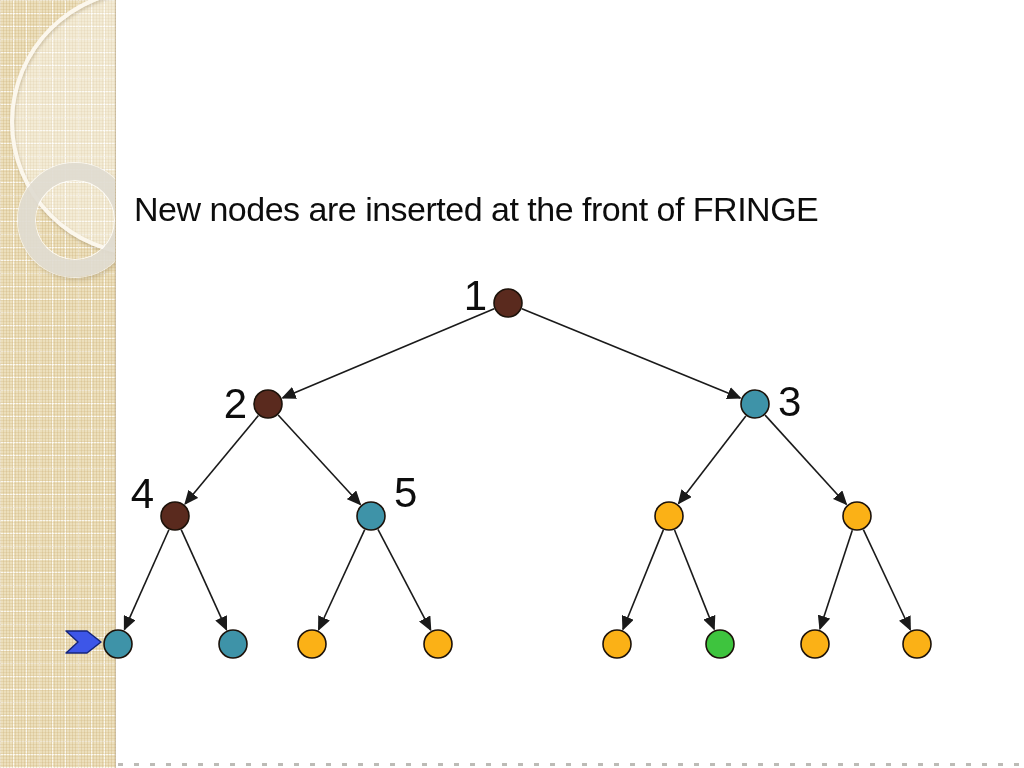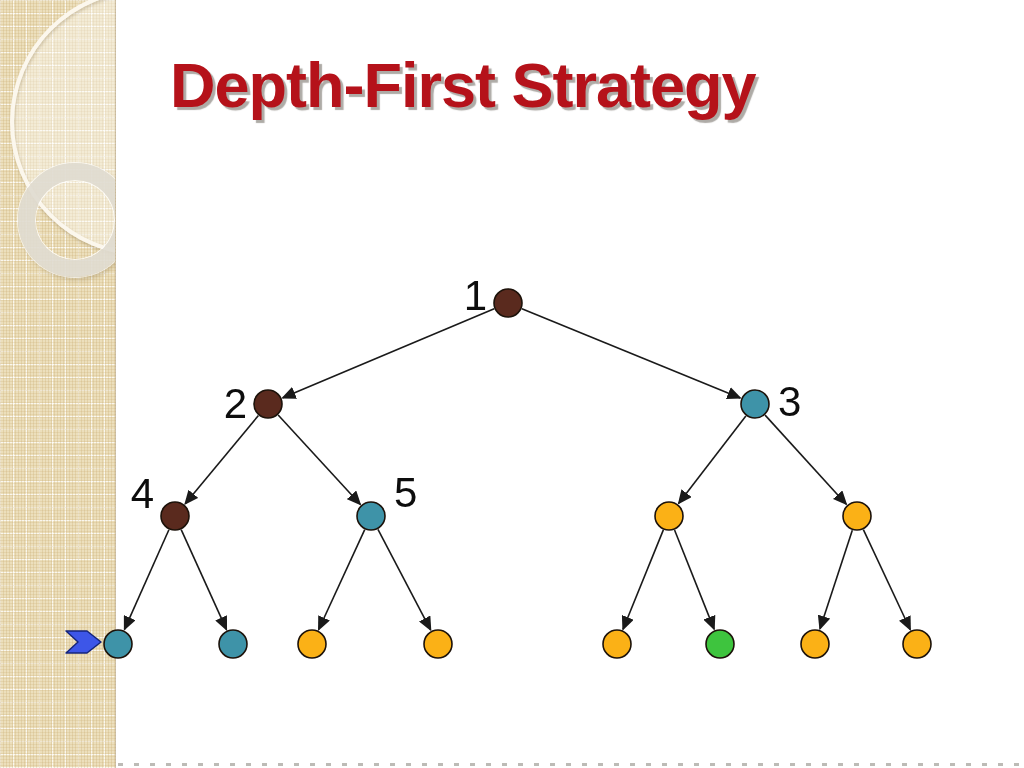--- a/index.html
+++ b/index.html
@@ -56,22 +56,22 @@
 </head>
 <body>
 
 <div class="slide">
 
   <div class="sidebar">
     <div class="ring-thin"></div>
     <div class="ring-thick"></div>
   </div>
 
-  <div class="title" style="color: rgb(181, 18, 26);">Depth-First Strategy</div>
 
+  <div class="subtitle">New nodes are inserted at the front of FRINGE</div>
 
   <svg class="diagram" id="tree-svg" viewBox="0 0 1024 768">
       <defs>
         <marker id="arrow" markerWidth="9" markerHeight="8" refX="8" refY="4" orient="auto">
           <path d="M0,0 L9,4 L0,8 Z" fill="#1a1a1a"></path>
         </marker>
       </defs>
       <line x1="494.1743852508686" y1="308.8182795402594" x2="282.7473223990734" y2="397.7938351570566" stroke="#1a1a1a" stroke-width="1.6" marker-end="url(#arrow)"></line>
       <line x1="521.8840995658887" y1="308.6773038710719" x2="740.1902937963854" y2="397.94420920419" stroke="#1a1a1a" stroke-width="1.6" marker-end="url(#arrow)"></line>
       <line x1="258.4175185205148" y1="415.5401927494875" x2="185.2213135781175" y2="503.69046106721333" stroke="#1a1a1a" stroke-width="1.6" marker-end="url(#arrow)"></line>

